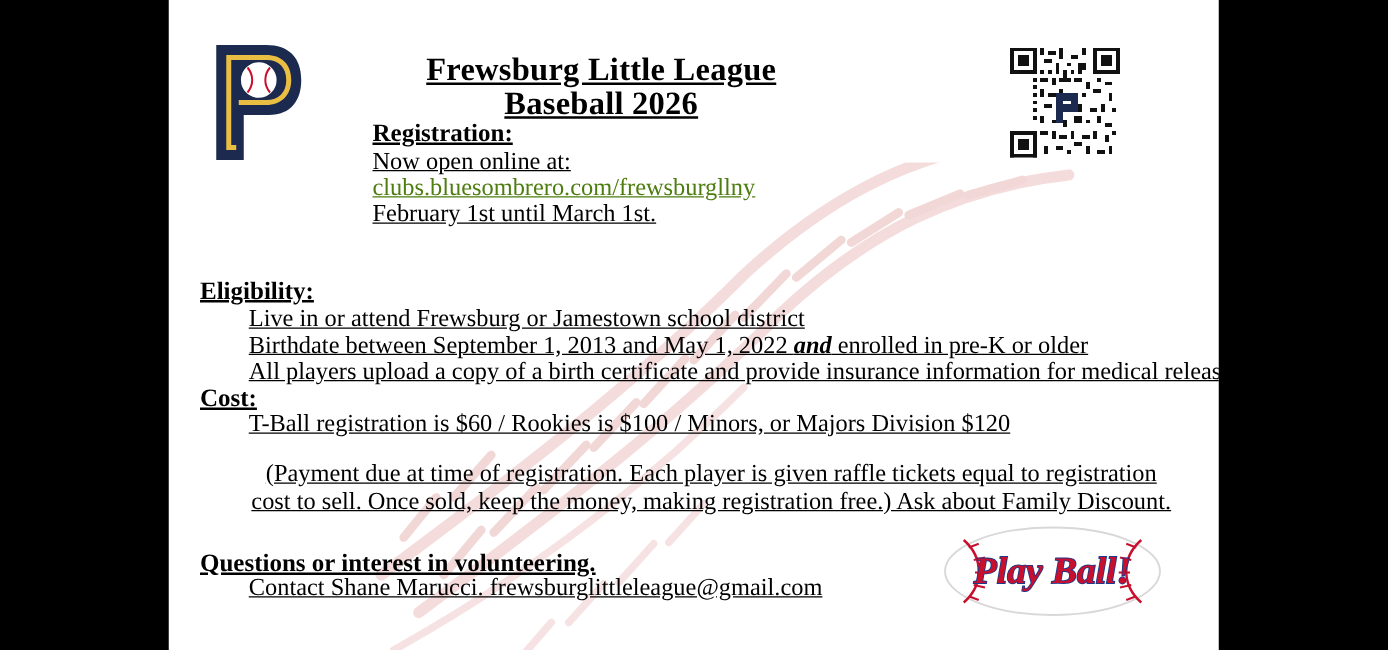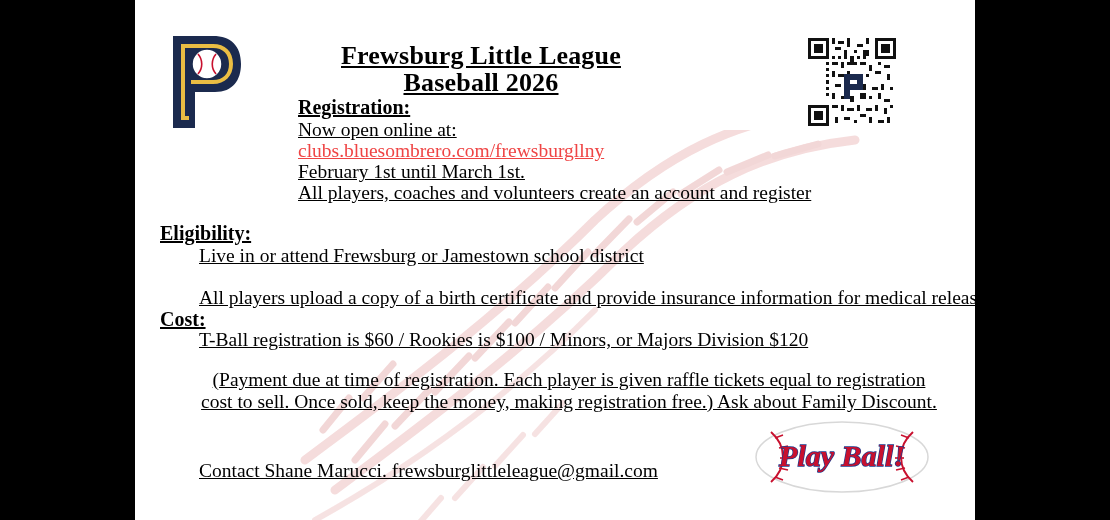--- a/index.html
+++ b/index.html
@@ -87,21 +87,21 @@
   .hdr {
     font-size: 20px;
     font-weight: bold;
     text-decoration: underline;
   }
   .ln {
     font-size: 19.5px;
   }
   .link {
     font-size: 19.5px;
-    color: #ef4444;
+    color: #4d7c0f;
     text-decoration: underline;
     cursor: pointer;
   }
   .bolditalic {
     font-weight: bold;
     font-style: italic;
   }
   .small-italic {
     font-size: 16.5px;
     font-style: italic;
@@ -271,30 +271,31 @@
       <div class="title-line">Frewsburg Little League</div>
       <div class="title-line">Baseball 2026</div>
     </div>
 
     <div class="body-text">
 
       <div class="row hdr" style="left:163px; top:96px;text-align:right;">Registration:</div>
       <div class="row ln" style="left:163px; top:119px;">Now open online at:</div>
       <div class="row link" style="left:163px; top:140px;">clubs.bluesombrero.com/frewsburgllny</div>
       <div class="row ln" style="left:163px; top:161px;">February 1st until March 1st.</div>
-      <div class="row ln" style="left:163px; top:182px;">All players, coaches and volunteers create an account and register</div>
 
       <div class="row hdr" style="left:25px; top:222px;">Eligibility:</div>
       <div class="row ln" style="left:64px; top:245px;">Live in or attend Frewsburg or Jamestown school district</div>
+      <div class="row ln" style="left:64px; top:266px;"><span>Birthdate between September 1, 2013 and May 1, 2022 </span><span class="bolditalic">and</span><span> enrolled in pre-K or older</span></div>
       <div class="row ln" style="left:64px; top:287px;">All players upload a copy of a birth certificate and provide insurance information for medical release</div>
 
       <div class="row hdr" style="left:25px; top:308px;">Cost:</div>
       <div class="row ln" style="left:64px; top:329px;">T-Ball registration is $60   /   Rookies is $100 / Minors, or Majors Division $120</div>
       <div class="row ln wrap2" style="left:64px; top:369px; width:740px;">(Payment due at time of registration. Each player is given raffle tickets equal to registration cost to sell. Once sold, keep the money, making registration free.) Ask about Family Discount.</div>
 
+      <div class="row hdr" style="left:25px; top:440px;">Questions or interest in volunteering.</div>
       <div class="row ln" style="left:64px; top:460px;">Contact Shane Marucci. frewsburglittleleague@gmail.com</div>
     </div>
 
     <div class="playball">
       <svg viewBox="0 0 215 75" xmlns="http://www.w3.org/2000/svg">
         <ellipse cx="107" cy="37" rx="86" ry="35" fill="#ffffff" stroke="#d8d8d8" stroke-width="1.5"></ellipse>
         <path d="M36 12 C 52 26 52 48 36 62" stroke="#c8102e" stroke-width="2" fill="none"></path>
         <path d="M178 12 C 162 26 162 48 178 62" stroke="#c8102e" stroke-width="2" fill="none"></path>
         <g stroke="#c8102e" stroke-width="1.6">
           <path d="M40 18 l 8 -3"></path>

